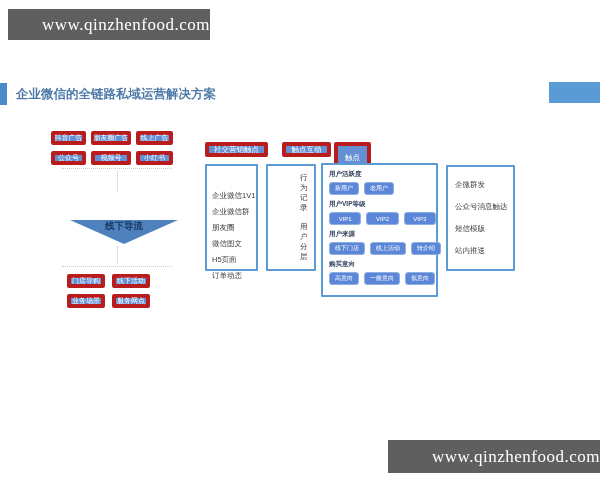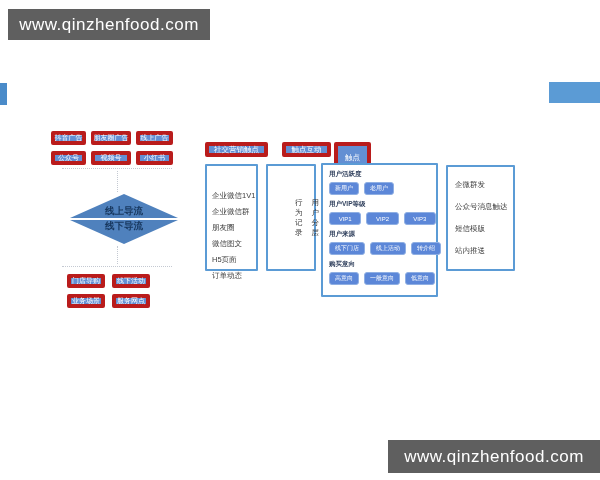--- a/index.html
+++ b/index.html
@@ -1,21 +1,21 @@
 <!DOCTYPE html>
 <html><head>
 <meta charset="utf-8">
 <style>
   html,body{margin:0;padding:0;background:#ffffff;}
   .stage{
     position:relative;width:600px;height:480px;background:#ffffff;overflow:hidden;
     font-family:"Liberation Sans","DejaVu Sans",sans-serif;
   }
   
-  .wm{position:absolute;background:#5f5f5f;color:#fff;display:flex;align-items:center;justify-content:center;}
+  .wm{position:absolute;background:#5f5f5f;color:#fff;display:flex;align-items:center;justify-content:flex-end;font-family:Liberation Serif, serif;}
   .wm span{font-size:17px;letter-spacing:.5px;}
   .wm-top{left:8px;top:9px;width:202px;height:31px;}
   .wm-bottom{left:388px;top:440px;width:212px;height:33px;}
   
   .title-accent{position:absolute;left:0;top:83px;width:7px;height:22px;background:#4a8bc9;}
   .slide-title{position:absolute;left:16px;top:86px;font-size:12.5px;font-weight:bold;color:#4e7aa8;}
   .corner-rect{position:absolute;left:549px;top:82px;width:51px;height:21px;background:#5b9bd5;}
   
   .tag{
     position:absolute;background:#638fd3;border:4px solid #b91c1c;border-radius:2px;
@@ -28,21 +28,21 @@
   .dot-v{position:absolute;border-left:1px dotted #c4c9d2;width:0;}
   
   .dia{position:absolute;left:70px;width:108px;height:24px;background:#4f81bd;
        display:flex;justify-content:center;color:#17375e;font-weight:bold;font-size:9.5px;}
   .dia-top{top:194px;clip-path:polygon(50% 0,100% 100%,0 100%);align-items:flex-end;}
   .dia-bottom{top:220px;clip-path:polygon(0 0,100% 0,50% 100%);align-items:flex-start;}
   
   .box{position:absolute;background:#fff;border:2px solid #5b9bd5;border-radius:1px;box-sizing:border-box;}
   .box1{left:205px;top:164px;width:53px;height:107px;padding:22px 0 0 5px;}
   .box1 .it{font-size:7.5px;color:#3a3a3a;line-height:16px;white-space:nowrap;}
-  .box2{left:266px;top:164px;width:50px;height:107px;display:flex;flex-direction:row;
+  .box2{left:266px;top:164px;width:50px;height:107px;display:flex;flex-direction:column;
         align-items:center;justify-content:center;gap:9px;padding-left:32px;}
   .box2 .it{font-size:7.5px;color:#3a3a3a;}
   .box3{left:321px;top:163px;width:117px;height:134px;padding:5px 0 0 6px;}
   .sec{margin-bottom:5px;}
   .sec .lbl{font-size:6.5px;font-weight:bold;color:#2f3f5c;margin-bottom:3px;}
   .chips{display:flex;gap:5px;}
   .chip{background:#5c87d8;border:1px solid #8fafe3;border-radius:3px;color:#fff;font-size:6px;
         height:13px;display:flex;align-items:center;justify-content:center;padding:0 5px;
         box-sizing:border-box;white-space:nowrap;}
   .box4{left:446px;top:165px;width:69px;height:106px;display:flex;flex-direction:column;
@@ -52,37 +52,35 @@
 </head>
 <body>
 
 <div class="stage">
 
   <div class="wm wm-top">
     <span>www.qinzhenfood.com</span>
   </div>
 
   <div class="title-accent"></div>
+  <div class="slide-title">企业微信的全链路私域运营解决方案</div>
   <div class="corner-rect"></div>
 
   <div class="tag" style="left:51px;top:131px;width:35px;height:14px;">抖音广告</div>
   <div class="tag" style="left:91px;top:131px;width:40px;height:14px;">朋友圈广告</div>
   <div class="tag" style="left:136px;top:131px;width:37px;height:14px;">线上广告</div>
   <div class="tag" style="left:51px;top:151px;width:35px;height:14px;">公众号</div>
   <div class="tag" style="left:91px;top:151px;width:40px;height:14px;">视频号</div>
   <div class="tag" style="left:136px;top:151px;width:37px;height:14px;">小红书</div>
 
   <div class="dot-h" style="left:62px;top:168px;width:110px;"></div>
   <div class="dot-v" style="left:117px;top:171px;height:21px;"></div>
   <div class="dot-v" style="left:117px;top:246px;height:18px;"></div>
   <div class="dot-h" style="left:62px;top:266px;width:110px;"></div>
 
-  <div class="dia dia-top">
-    <span>线上导流</span>
-  </div>
   <div class="dia dia-bottom">
     <span>线下导流</span>
   </div>
 
   <div class="tag" style="left:67px;top:274px;width:38px;height:14px;">门店导购</div>
   <div class="tag" style="left:112px;top:274px;width:38px;height:14px;">线下活动</div>
   <div class="tag" style="left:67px;top:294px;width:38px;height:14px;">业务场景</div>
   <div class="tag" style="left:112px;top:294px;width:38px;height:14px;">服务网点</div>
 
   <div class="tag hdr" style="left:205px;top:142px;width:63px;height:15px;">社交营销触点</div>

